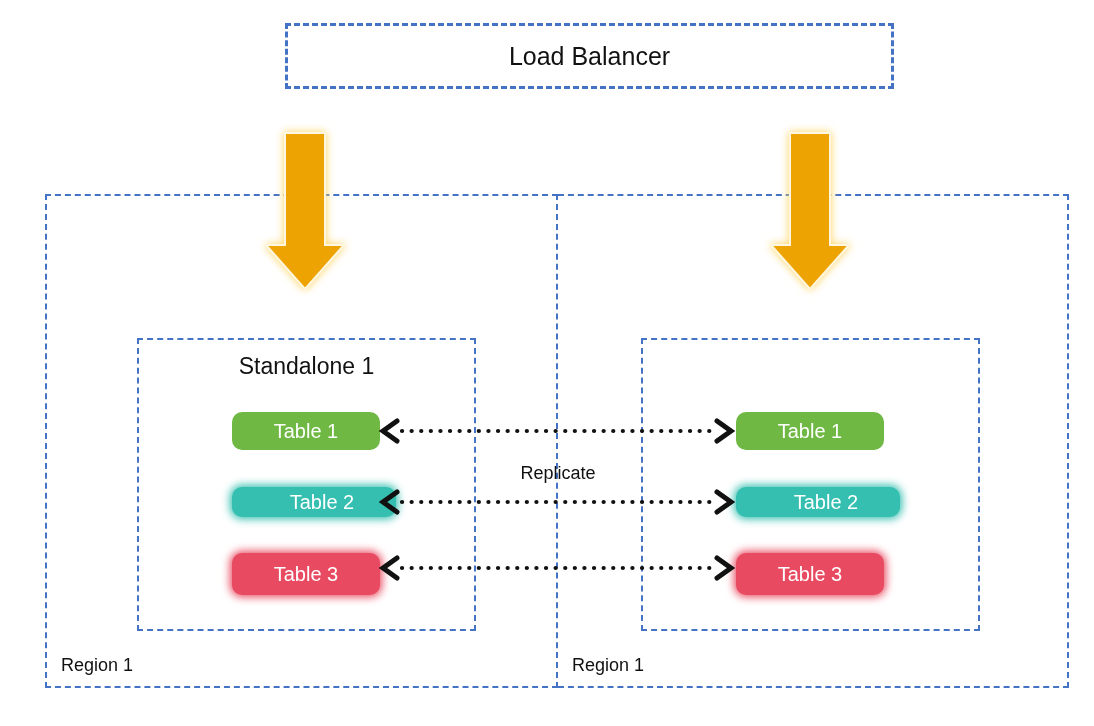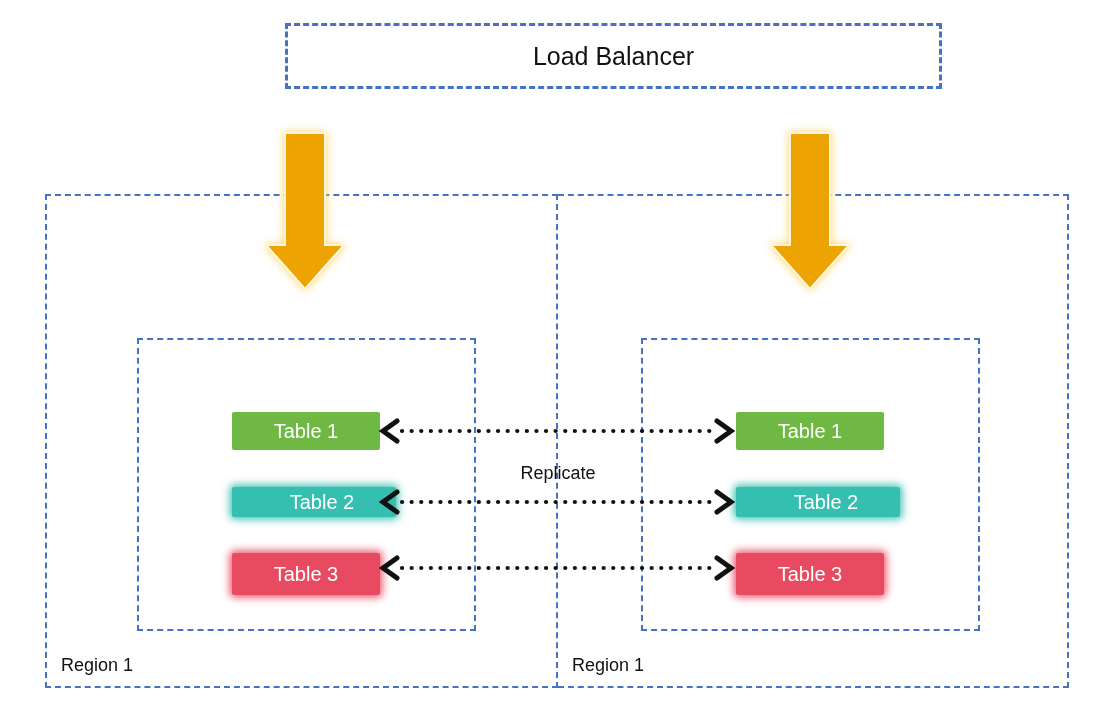--- a/index.html
+++ b/index.html
@@ -13,21 +13,21 @@
     position: relative;
     width: 1094px;
     height: 726px;
     background: #ffffff;
     overflow: hidden;
   }
   
   .lb-box {
     position: absolute;
     left: 285px; top: 23px;
-    width: 657px; height: 66px;
+    width: 609px; height: 66px;
     box-sizing: border-box;
     border: 3px dashed #4472C4;
     display: flex; align-items: center; justify-content: center;
     font-size: 25px;
     background: #fff;
   }
   .region {
     position: absolute;
     top: 194px;
     height: 494px;
@@ -64,21 +64,21 @@
     font-size: 23px;
   }
   
   .table-chip {
     position: absolute;
     left: 93px;
     width: 148px;
     display: flex; align-items: center; justify-content: center;
     color: #ffffff;
     font-size: 20px;
-    border-radius: 2px;
+    border-radius: 10px;
   }
   .t1 { top: 72px;  height: 38px; }
   .t2 { top: 147px; height: 30px; padding-left: 16px; }
   .t3 { top: 213px; height: 42px; }
   .glow { box-shadow: 0 0 9px 2px var(--c); }
   
   .replicate-label {
     position: absolute;
     left: 497px; top: 463px;
     width: 122px;
@@ -99,20 +99,21 @@
 <body>
 
 <div class="canvas">
 
   <div class="lb-box">
     <span>Load Balancer</span>
   </div>
 
   <div class="region region-1">
     <div class="standalone standalone-1">
+      <div class="standalone-title">Standalone 1</div>
       <div class="table-chip t1" style="background: rgb(110, 184, 67); --c: #6EB843;">
         <span>Table 1</span>
       </div>
       <div class="table-chip t2 glow" style="background: rgb(53, 191, 176); --c: #35BFB0;">
         <span>Table 2</span>
       </div>
       <div class="table-chip t3 glow" style="background: rgb(232, 75, 97); --c: #E84B61;">
         <span>Table 3</span>
       </div>
     </div>

